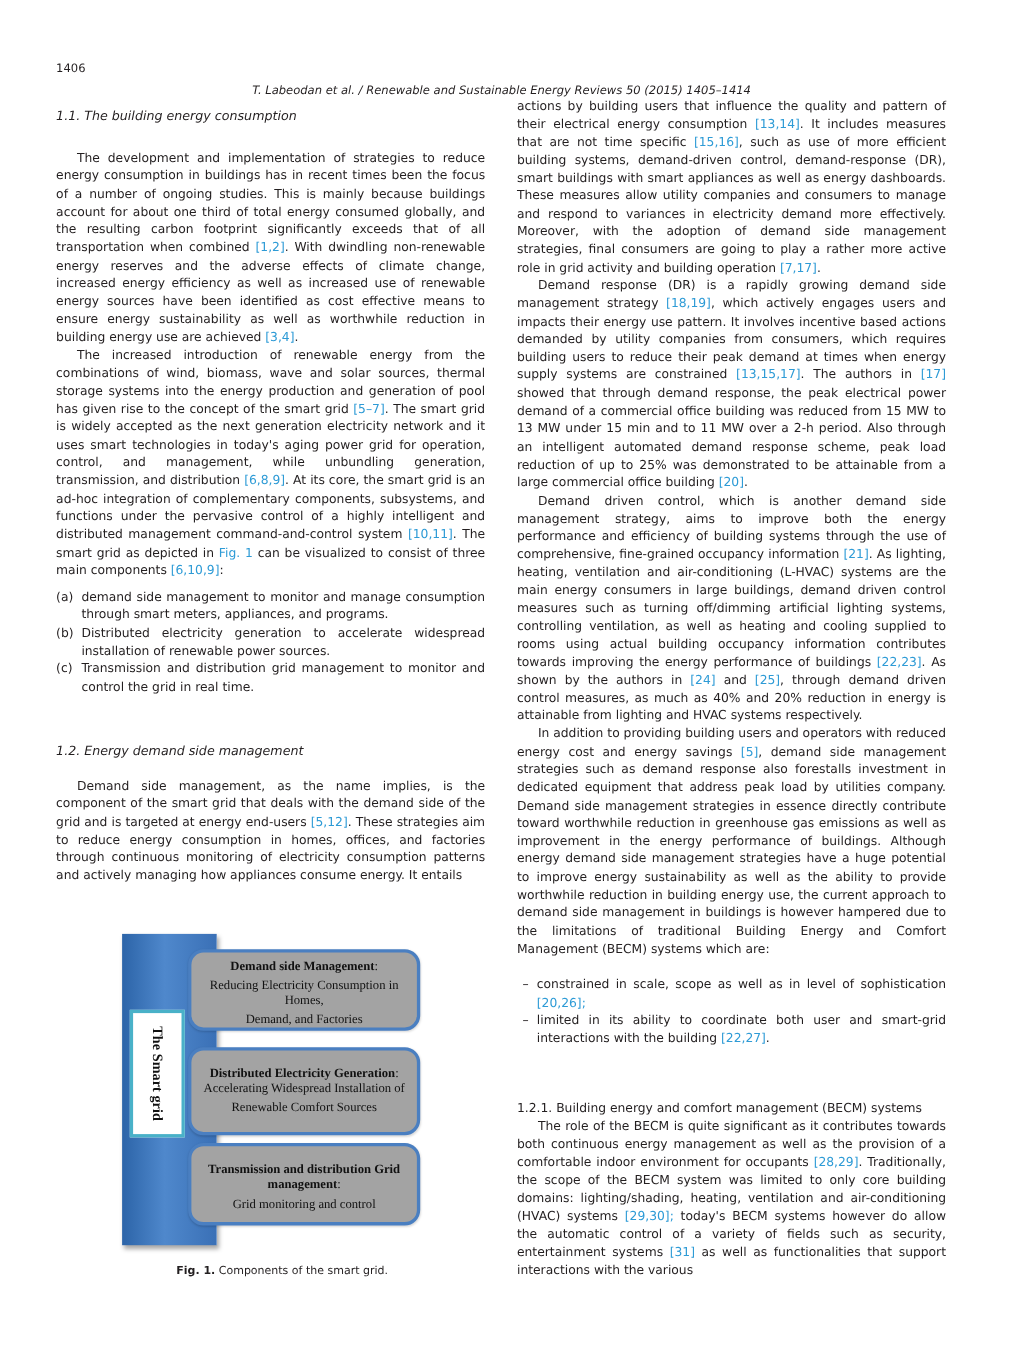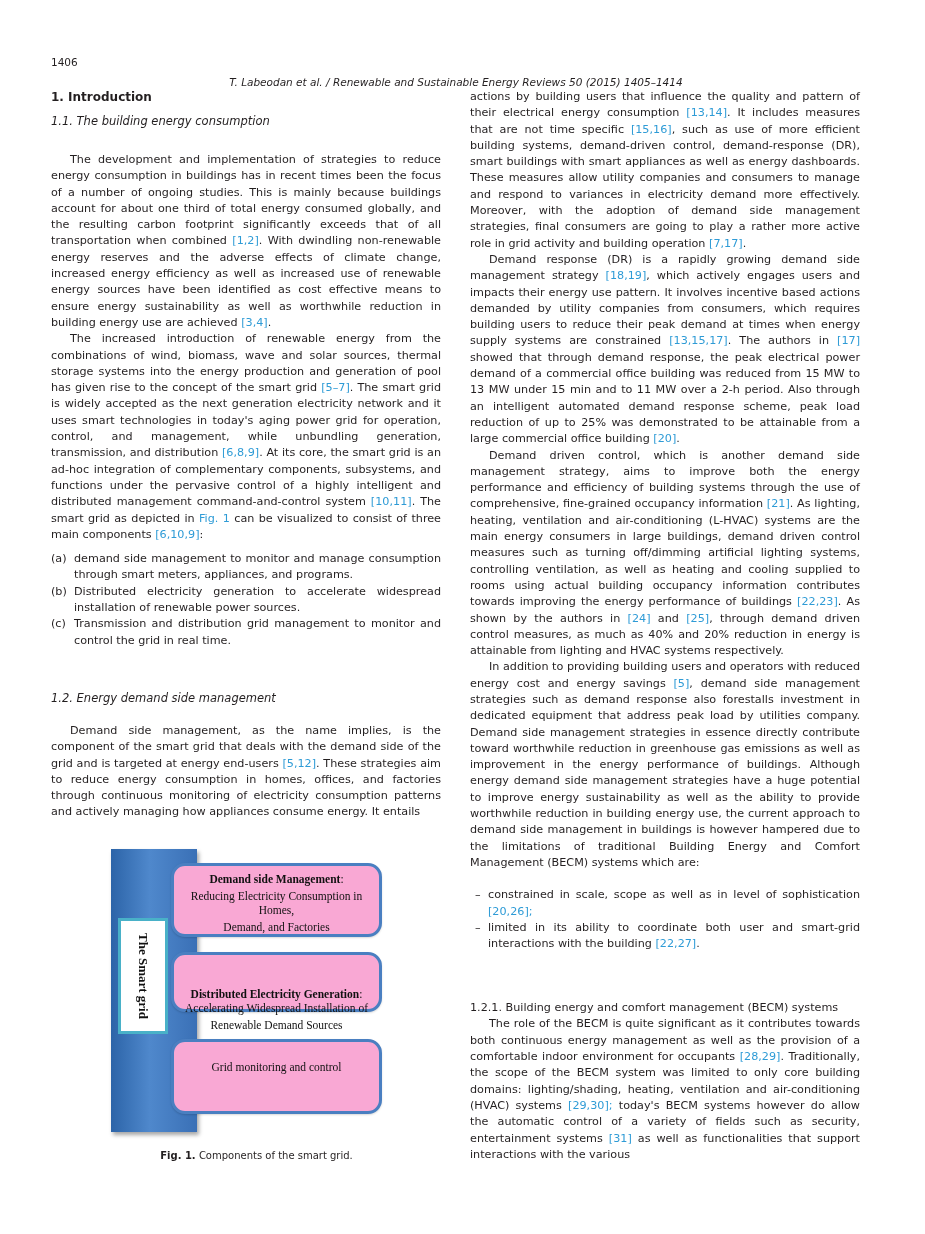--- a/index.html
+++ b/index.html
@@ -26,43 +26,42 @@
   
   .figure { position:absolute; left:108px; top:849px; width:282px; height:285px; }
   .fig-bar { position:absolute; left:3px; top:0; width:86px; height:283px;
        background:linear-gradient(90deg,#2c64a8 0%,#4f88cc 45%,#3a70b6 100%);
        box-shadow:2px 3px 4px rgba(0,0,0,0.35); }
   .fig-label-box { position:absolute; left:10px; top:69px; width:44px; height:110px;
        background:#fff; border:3px solid #49b1c8; }
   .fig-label { position:absolute; left:0; top:0; width:44px; height:110px;
        writing-mode:vertical-rl; text-align:center; font-family:"Liberation Serif", serif;
        font-weight:bold; font-size:13px; line-height:44px; color:#111; }
-  .fig-box { position:absolute; left:63px; width:211px; background:#f9a8d4;
+  .fig-box { position:absolute; left:63px; width:211px; background:#a3a3a3;
        border:3px solid #4a7fc1; border-radius:14px; text-align:center;
        font-family:"Liberation Serif", serif; font-size:11.5px; line-height:14px; color:#111;
        box-shadow:0 1px 2px rgba(0,0,0,0.15); }
   .fig-box b { font-weight:bold; }
   .fig-box .t { display:block; }
   .fig-box.b1 { top:14px; height:74px; padding-top:6px; box-sizing:border-box; }
-  .fig-box.b2 { top:103px; height:60px; padding-top:32px; box-sizing:border-box; }
+  .fig-box.b2 { top:103px; height:80px; padding-top:14px; box-sizing:border-box; }
   .fig-box.b3 { top:190px; height:75px; padding-top:14px; box-sizing:border-box; }
   .caption { position:absolute; left:51px; top:1150px; width:390px; text-align:center;
        font-family:"DejaVu Sans", sans-serif; font-size:10px; }
   .caption b { font-weight:bold;padding-left:21px; }
 </style>
 </head>
 <body>
 
 <div class="running-head">
   <span class="pageno">1406</span>
   <span class="journal">T. Labeodan et al. / Renewable and Sustainable Energy Reviews 50 (2015) 1405–1414</span>
 </div>
 
 <div class="col left">
-  <div class="h1">1.  Introduction</div>
   <div style="height:8px"></div>
   <div class="h2">1.1.  The building energy consumption</div>
   <div style="height:23px"></div>
   <p><span>The development and implementation of strategies to reduce energy consumption in buildings has in recent times been the focus of a number of ongoing studies. This is mainly because buildings account for about one third of total energy consumed globally, and the resulting carbon footprint significantly exceeds that of all transportation when combined </span><span class="cite">[1,2]</span><span>. With dwindling non-renewable energy reserves and the adverse effects of climate change, increased energy efficiency as well as increased use of renewable energy sources have been identified as cost effective means to ensure energy sustainability as well as worthwhile reduction in building energy use are achieved </span><span class="cite">[3,4]</span><span>.</span></p>
   <p><span>The increased introduction of renewable energy from the combinations of wind, biomass, wave and solar sources, thermal storage systems into the energy production and generation of pool has given rise to the concept of the smart grid </span><span class="cite">[5–7]</span><span>. The smart grid is widely accepted as the next generation electricity network and it uses smart technologies in today's aging power grid for operation, control, and management, while unbundling generation, transmission, and distribution </span><span class="cite">[6,8,9]</span><span>. At its core, the smart grid is an ad-hoc integration of complementary components, subsystems, and functions under the pervasive control of a highly intelligent and distributed management command-and-control system </span><span class="cite">[10,11]</span><span>. The smart grid as depicted in </span><span class="cite">Fig. 1</span><span> can be visualized to consist of three main components </span><span class="cite">[6,10,9]</span><span>:</span></p>
   <div style="height:8px"></div>
   <ol class="alpha">
     <li><span class="lbl">(a)</span><span>demand side management to monitor and manage consumption through smart meters, appliances, and programs.</span></li>
     <li><span class="lbl">(b)</span><span>Distributed electricity generation to accelerate widespread installation of renewable power sources.</span></li>
     <li><span class="lbl">(c)</span><span>Transmission and distribution grid management to monitor and control the grid in real time.</span></li>
@@ -79,23 +78,24 @@
     <div class="fig-label">The Smart grid</div>
   </div>
   <div class="fig-box b1">
     <span class="t"><b>Demand side Management</b><span>:</span></span>
     <span class="t" style="margin-top:3px">Reducing Electricity Consumption in Homes,</span>
     <span class="t" style="margin-top:3px">Demand, and Factories</span>
   </div>
   <div class="fig-box b2">
     <span class="t"><b>Distributed Electricity Generation</b><span>:</span></span>
     <span class="t">Accelerating Widespread Installation of</span>
-    <span class="t" style="margin-top:3px">Renewable Demand Sources</span>
+    <span class="t" style="margin-top:3px">Renewable Comfort Sources</span>
   </div>
   <div class="fig-box b3">
+    <span class="t"><b>Transmission and distribution Grid management</b><span>:</span></span>
     <span class="t" style="margin-top:4px">Grid monitoring and control</span>
   </div>
 </div>
 
 <div class="caption">
   <b>Fig. 1.</b>
   <span>Components of the smart grid.</span>
 </div>
 
 <div class="col right">

